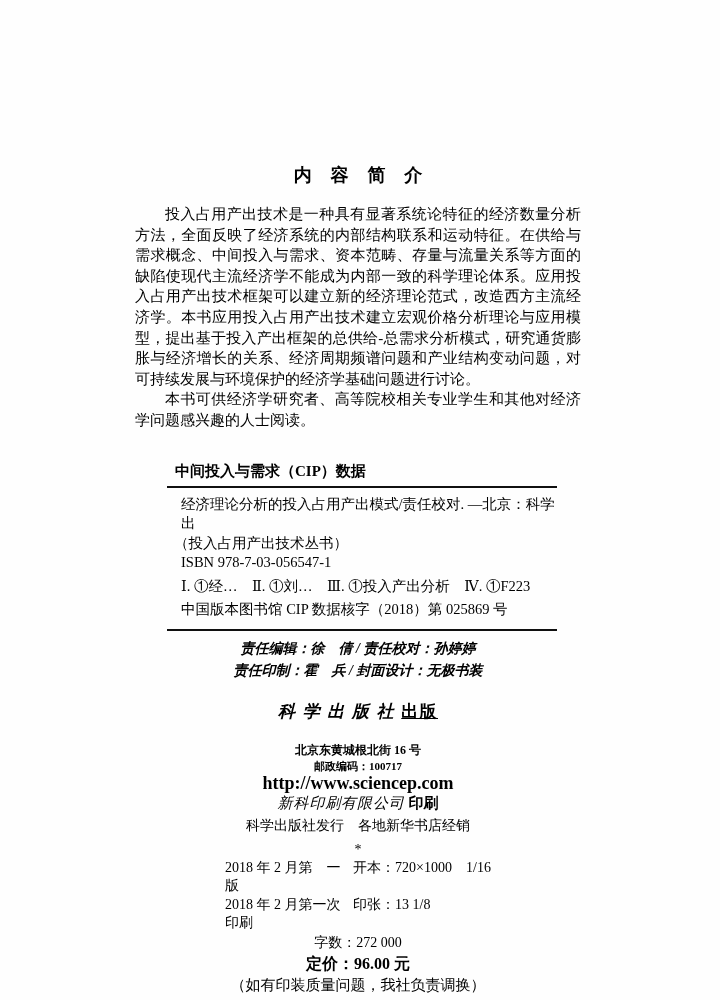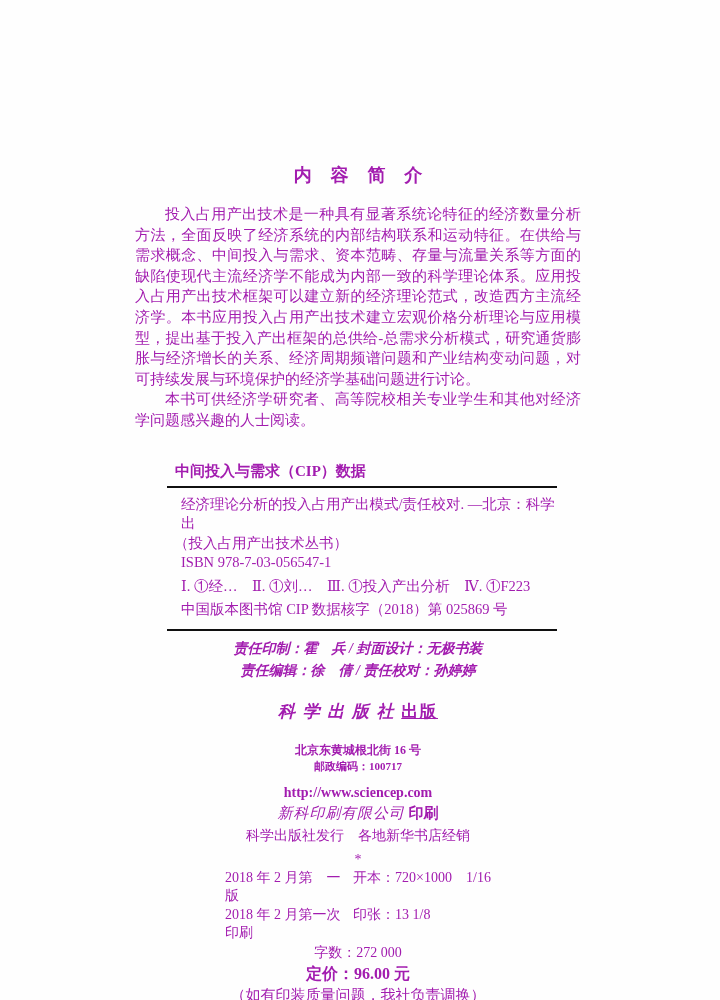--- a/index.html
+++ b/index.html
@@ -2,21 +2,21 @@
 <html lang="zh"><head>
 <meta charset="utf-8">
 <title>版权页</title>
 <style>
   html,body{margin:0;padding:0;background:#f6f6f4;}
   .page{
     position:relative;
     width:720px;height:1000px;
     margin:0 auto;
     background:#fefefe;
-    color:#a21caf;
+    color:#000000;
     font-family:"Liberation Serif","DejaVu Serif",serif;
     overflow:hidden;
   }
   .content{
     position:absolute;
     left:135px;top:163px;
     width:446px;
   }
   
   .summary-title{
@@ -74,21 +74,21 @@
   .pubblock{text-align:center;margin-top:19px;}
   .pub-name{font-size:17px;line-height:22px;}
   .brush{
     font-style:italic;
     font-weight:bold;
     letter-spacing:0.45em;
   }
   .pub-suffix{font-weight:bold;letter-spacing:0.08em;text-decoration:underline;}
   .pub-address{font-size:12px;font-weight:bold;margin-top:20px;line-height:15px;}
   .pub-postcode{font-size:11px;font-weight:bold;margin-top:1px;line-height:14px;}
-  .pub-web{font-size:14px;font-weight:bold;margin-top:12px;line-height:16px;}
+  .pub-web{font-size:18px;font-weight:bold;margin-top:2px;line-height:16px;}
   .printer-line{font-size:15px;margin-top:3px;line-height:19px;}
   .printer-name{font-style:italic;font-weight:normal;letter-spacing:0.06em;}
   .printer-suffix{font-weight:bold;}
   .distribution{font-size:14px;margin-top:4px;line-height:18px;}
   
   .colophon{text-align:center;margin-top:8px;}
   .star{font-size:14px;line-height:14px;}
   .edition-grid{
     display:inline-grid;
     grid-template-columns:128px auto;
@@ -120,22 +120,22 @@
           <div class="indent-1">经济理论分析的投入占用产出模式/责任校对. —北京：科学出</div>
           <div class="indent-half">（投入占用产出技术丛书）</div>
           <div class="indent-1">ISBN 978-7-03-056547-1</div>
           <div class="indent-1 gap-top">Ⅰ. ①经…　Ⅱ. ①刘…　Ⅲ. ①投入产出分析　Ⅳ. ①F223</div>
           <div class="indent-1 gap-top">中国版本图书馆 CIP 数据核字（2018）第 025869 号</div>
         </div>
       <hr class="rule">
     </div>
 
     <div class="staff">
+      <div>责任编辑：徐　倩 / 责任校对：孙婷婷</div>
       <div>责任印制：霍　兵 / 封面设计：无极书装</div>
-      <div>责任编辑：徐　倩 / 责任校对：孙婷婷</div>
     </div>
 
     <div class="pubblock">
       <div class="pub-name">
         <span class="brush">科学出版社</span><span class="pub-suffix">出版</span>
       </div>
       <div class="pub-address">北京东黄城根北街 16 号</div>
       <div class="pub-postcode">邮政编码：100717</div>
       <div class="pub-web">http://www.sciencep.com</div>
       <div class="printer-line">

